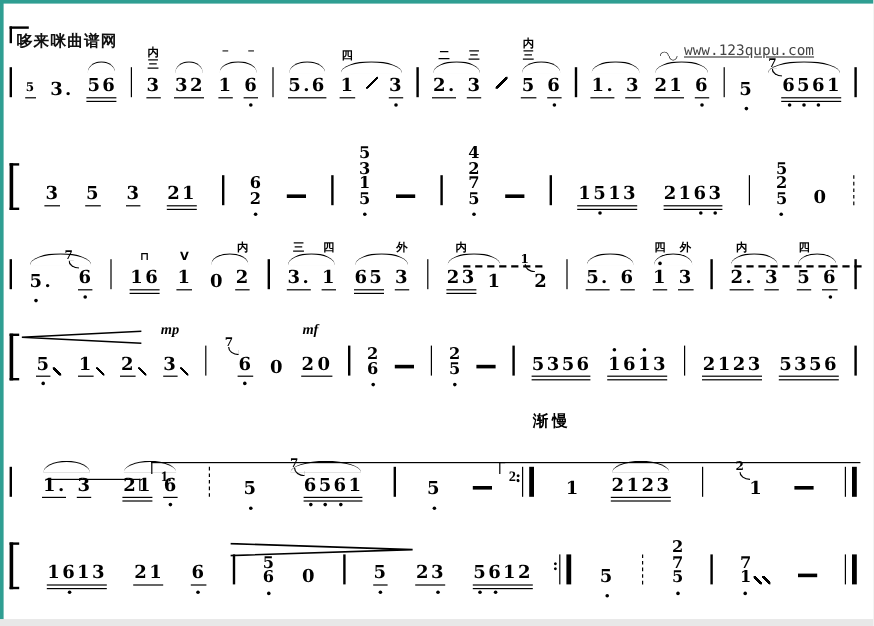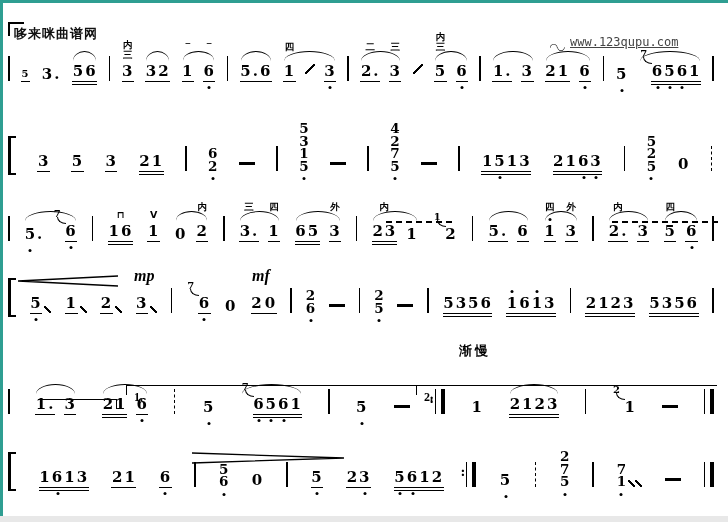--- a/index.html
+++ b/index.html
@@ -5,21 +5,21 @@
   html,body{margin:0;padding:0;background:#e8e8e8;}
   .page{position:relative;width:728px;height:516px;background:#ffffff;overflow:hidden;
         font-family:"DejaVu Serif",serif;color:#000;}
   .edge{position:absolute;z-index:5;}
   .watermark{position:absolute;left:14px;top:25px;font-family:"DejaVu Sans",sans-serif;
              font-size:13px;font-weight:bold;color:#111;letter-spacing:1px;z-index:4;}
   .wm-corner{position:absolute;left:8px;top:22px;width:14px;height:12px;
              border-left:2px solid #000;border-top:2px solid #000;z-index:4;}
   .url{position:absolute;left:570px;top:35px;font-family:"DejaVu Sans Mono",monospace;
        font-size:12px;color:#444;z-index:4;text-decoration:underline;}
-  .tempo{position:absolute;left:459px;top:342px;font-size:13px;font-weight:bold;
+  .tempo{position:absolute;left:444px;top:342px;font-size:13px;font-weight:bold;
          letter-spacing:3px;z-index:4;}
   .mline{position:absolute;left:8px;width:706px;padding-top:26px;display:flex;
          justify-content:space-between;align-items:flex-end;column-gap:2px;}
   .tok{position:relative;display:inline-flex;align-items:flex-end;}
   .digits{position:relative;display:inline-flex;font-size:15px;font-weight:700;
           line-height:16px;letter-spacing:1px;}
   .tiny .digits{font-size:10px;line-height:11px;}
   .u1,.u2{border-bottom:1.6px solid #000;padding-bottom:2px;}
   .u2::after{content:"";position:absolute;left:0;right:0;bottom:-4px;border-top:1.6px solid #000;}
   .ch{position:relative;padding:0 .5px;}
@@ -56,21 +56,21 @@
          font-weight:700;line-height:12.5px;position:relative;}
   .chord.lo{padding-bottom:0;}
   .chord.lo::after{content:"";position:absolute;left:50%;transform:translateX(-50%);
                    bottom:-8px;width:3px;height:3px;border-radius:50%;background:#000;}
   .volta{position:absolute;border-top:1.8px solid #000;height:9px;z-index:3;}
   .volta.left{border-left:1.8px solid #000;}
   .volta.right{border-right:1.8px solid #000;}
   .volta .vlabel{font-family:"Liberation Serif",serif;font-weight:bold;font-size:12px;
                  margin-left:7px;line-height:13px;display:inline-block;}
   .dyn{position:absolute;font-family:"Liberation Serif",serif;font-style:italic;
-       font-weight:bold;font-size:16px;z-index:3;}
+       font-weight:bold;font-size:12px;z-index:3;}
   .dashline{position:absolute;border-top:2px dashed #000;height:0;z-index:3;}
   .hairpin{position:absolute;z-index:3;}
 </style>
 </head>
 <body>
 
 <div class="page">
   <div class="edge" style="left: 0px; top: 0px; width: 3px; height: 522px; background: rgb(47, 158, 146);"></div>
   <div class="edge" style="left: 0px; top: 0px; width: 728px; height: 3px; background: rgb(47, 158, 146);"></div>
   <div class="wm-corner"></div>

